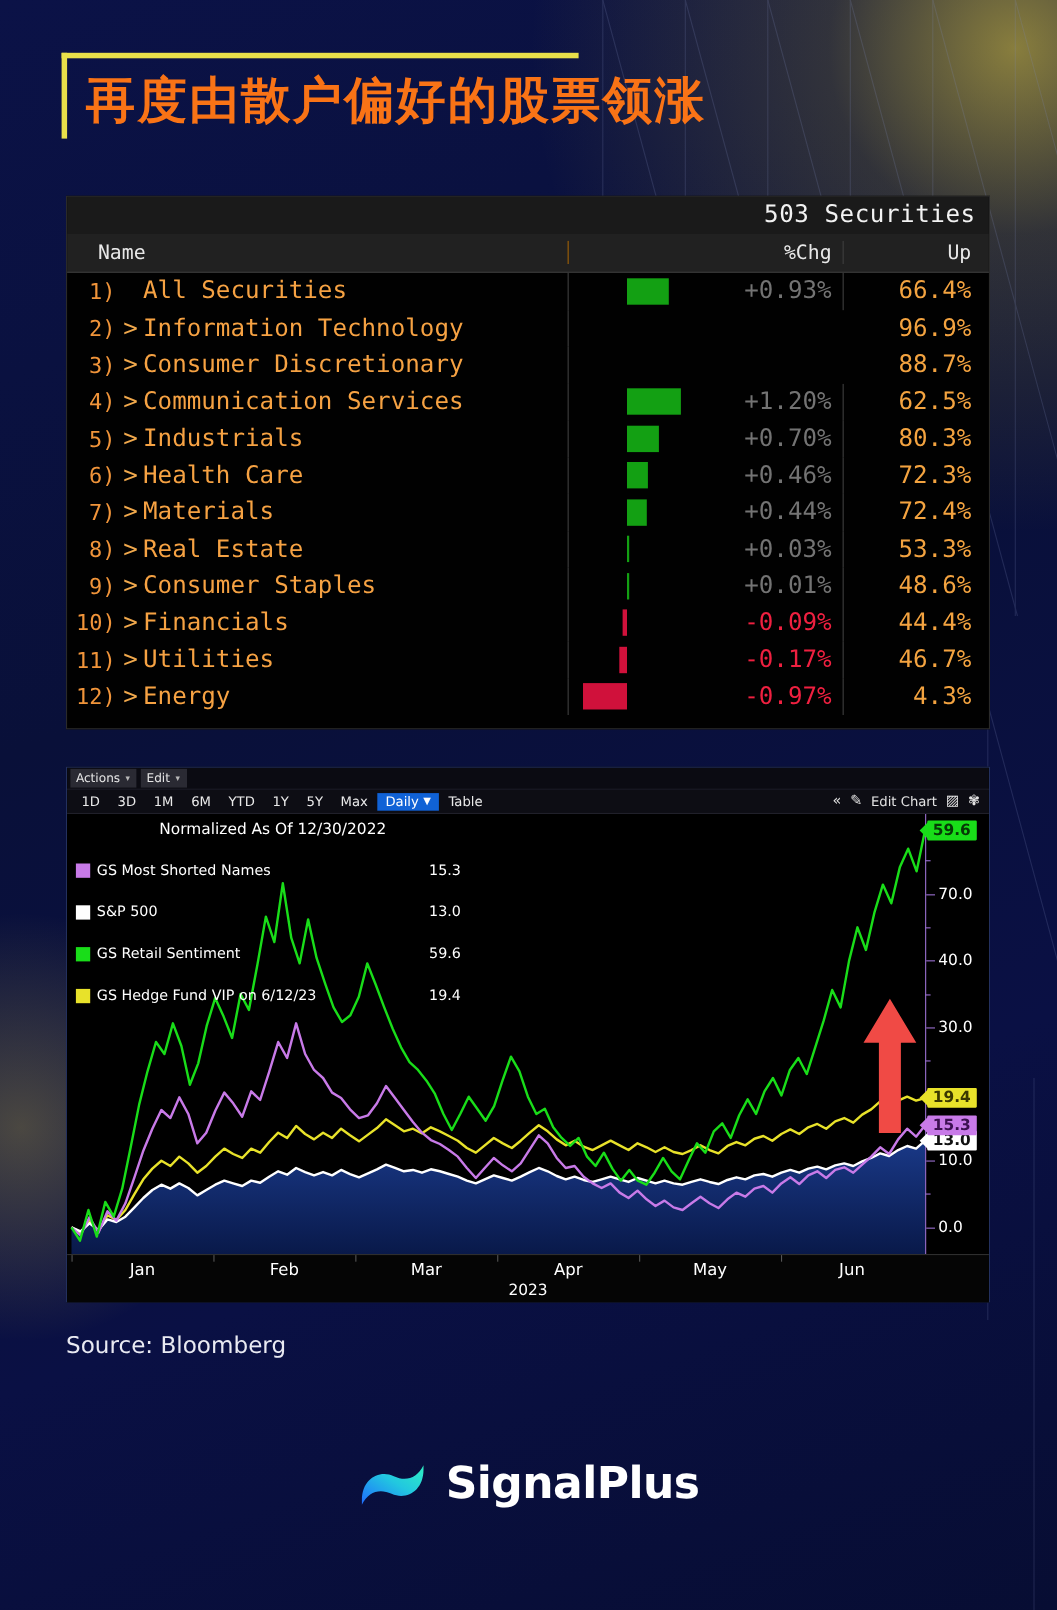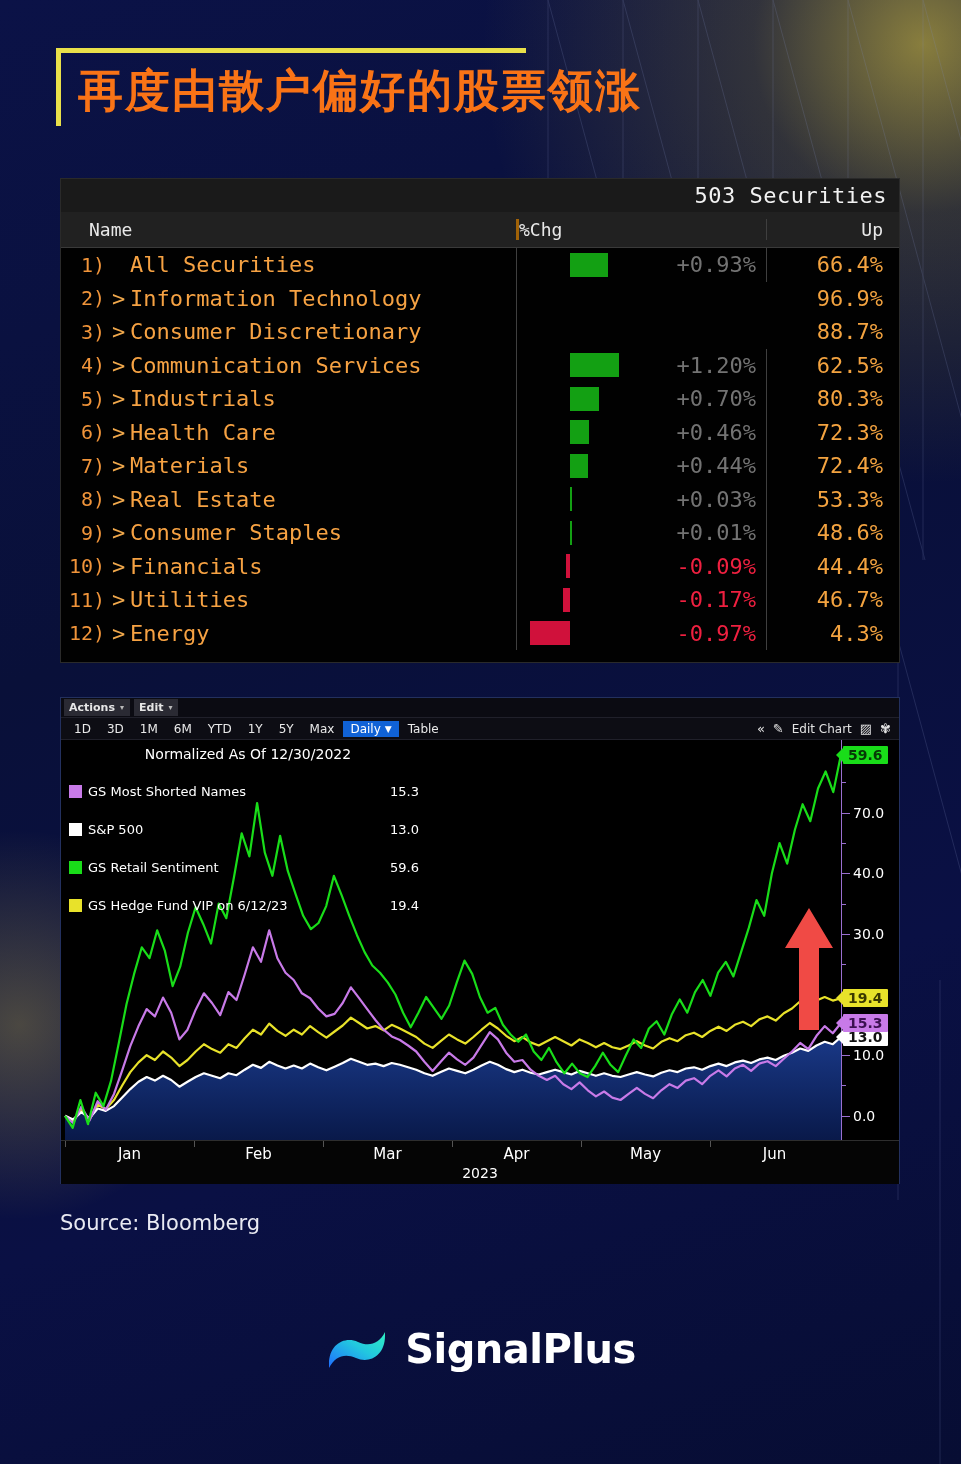--- a/index.html
+++ b/index.html
@@ -45,22 +45,22 @@
     height:33px; background:#1a1a1a;
     display:flex; align-items:center; justify-content:flex-end;
     padding-right:12px;
     color:#f2f2f2; font-size:22px; letter-spacing:.5px;
   }
   #tbl-header{
     height:36px; background:#212121; display:flex; align-items:center;
     color:#e8e8e8; font-size:18px; border-bottom:1px solid #3a3a3a;
   }
   .hcol-name{ width:455px; padding-left:28px; }
-  .hcol-chg { width:250px; padding-right:10px;
-              border-left:3px solid #a16207; }
+  .hcol-chg { width:250px; text-align:right; padding-right:10px;
+              border-left:1px solid #a16207; }
   .hcol-up  { flex:1; text-align:right; padding-right:16px;
               border-left:1px solid #3f3f3f; }
 
   #tbl-body{ position:relative; }
   .trow{ display:flex; align-items:center; height:33.5px; }
   .c-name{
     width:455px; padding-left:8px; display:flex; align-items:center;
     color:#f0943a; font-size:22px; white-space:nowrap;
   }
   .c-name .idx{ display:inline-block; width:36px; text-align:right; margin-right:7px;
@@ -95,21 +95,21 @@
     position:absolute; left:60px; top:697px; width:840px; height:487px;
     background:#000; border:1px solid #23305e;
     font-family:"DejaVu Sans","Liberation Sans",sans-serif;
   }
   #ch-menubar{
     height:20px; background:#0b0b12; display:flex; align-items:center;
     gap:4px; padding-left:3px; border-bottom:1px solid #20202a;
   }
   .menu-btn{
     background:#2a2a33; color:#e6e6e6; font-size:11px;
-    padding:2px 6px 2px 5px; display:flex; align-items:center; gap:5px;font-weight:bold;
+    padding:2px 6px 2px 5px; display:flex; align-items:center; gap:5px;
   }
   .menu-btn .caret{ font-size:8px; color:#b9b9b9; }
   #ch-toolbar{
     height:22px; background:#0d0d14; display:flex; align-items:center;
     color:#d8d8d8; font-size:12px; border-bottom:1px solid #20202a;
     padding-left:6px;
   }
   .range-btn{ padding:1px 7px; margin-right:2px; color:#eaeaea; }
   .range-btn.sel{ background:#1062d6; color:#fff; display:flex; align-items:center; gap:4px;}
   .range-btn .dn{ font-size:9px; }

